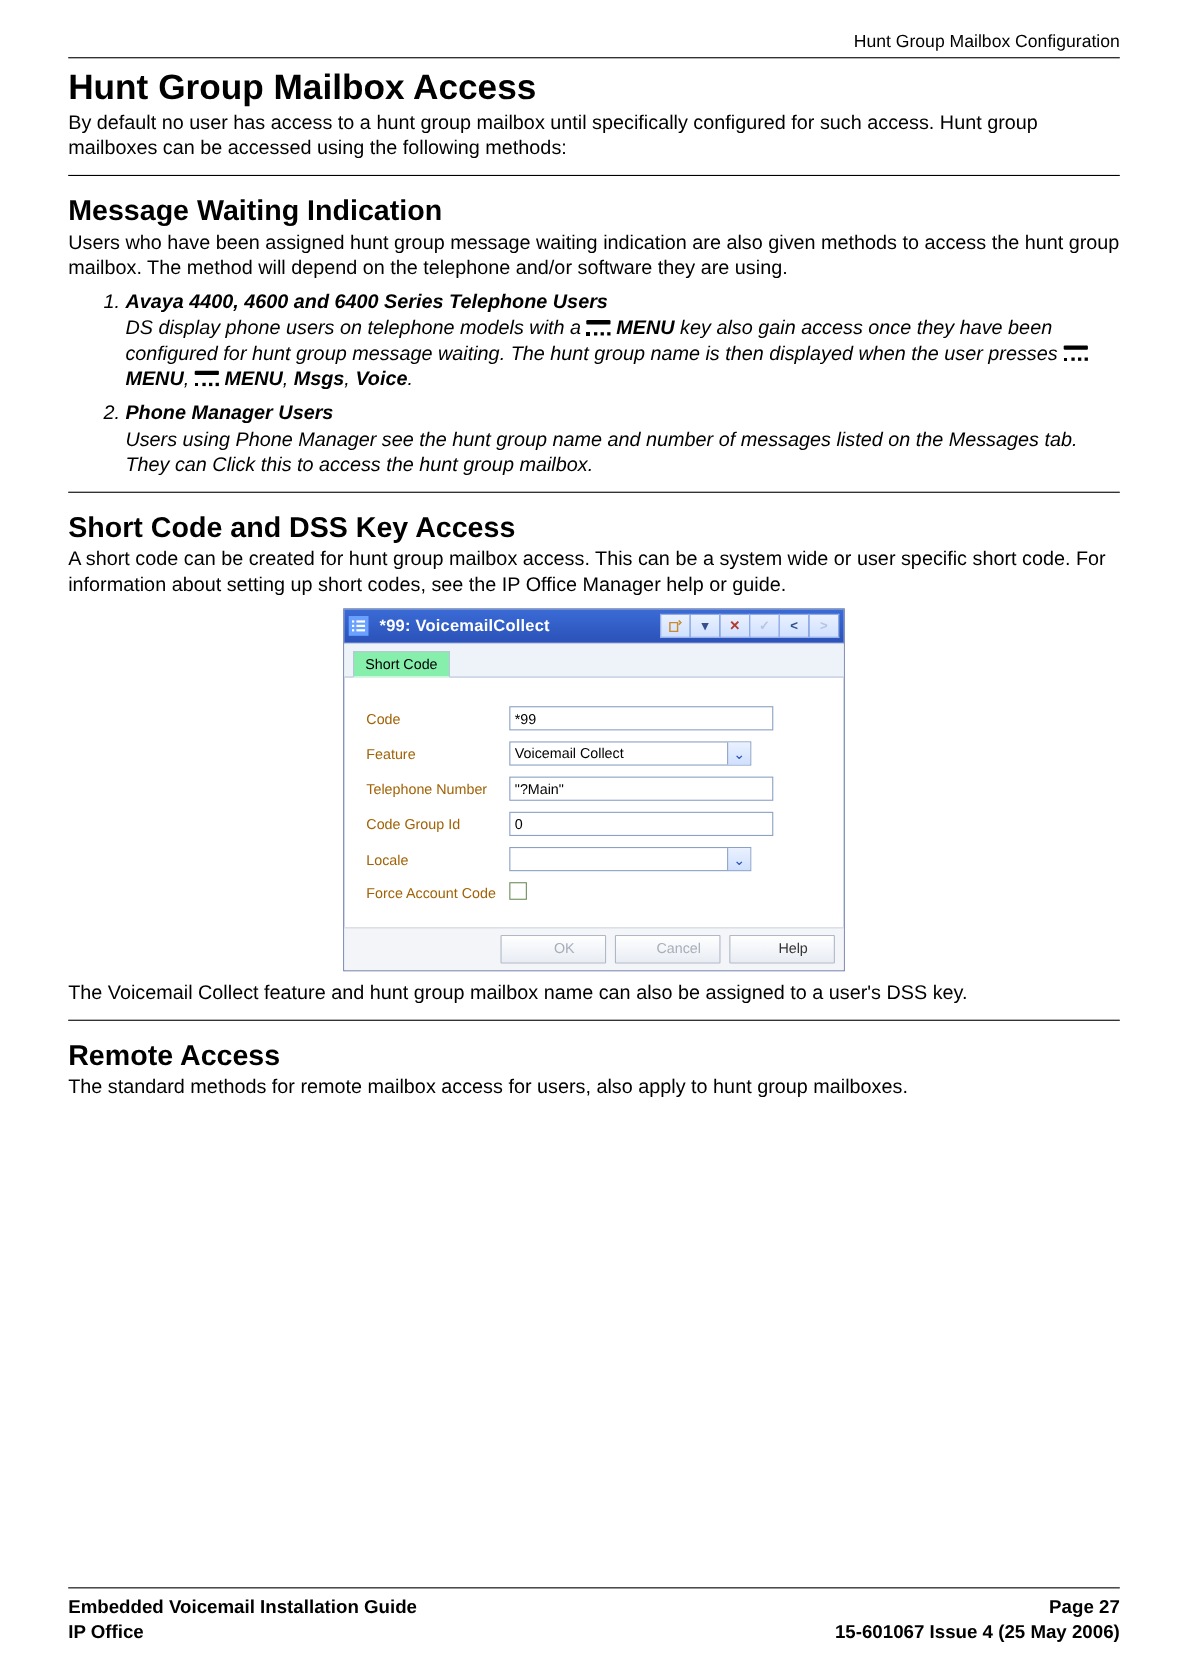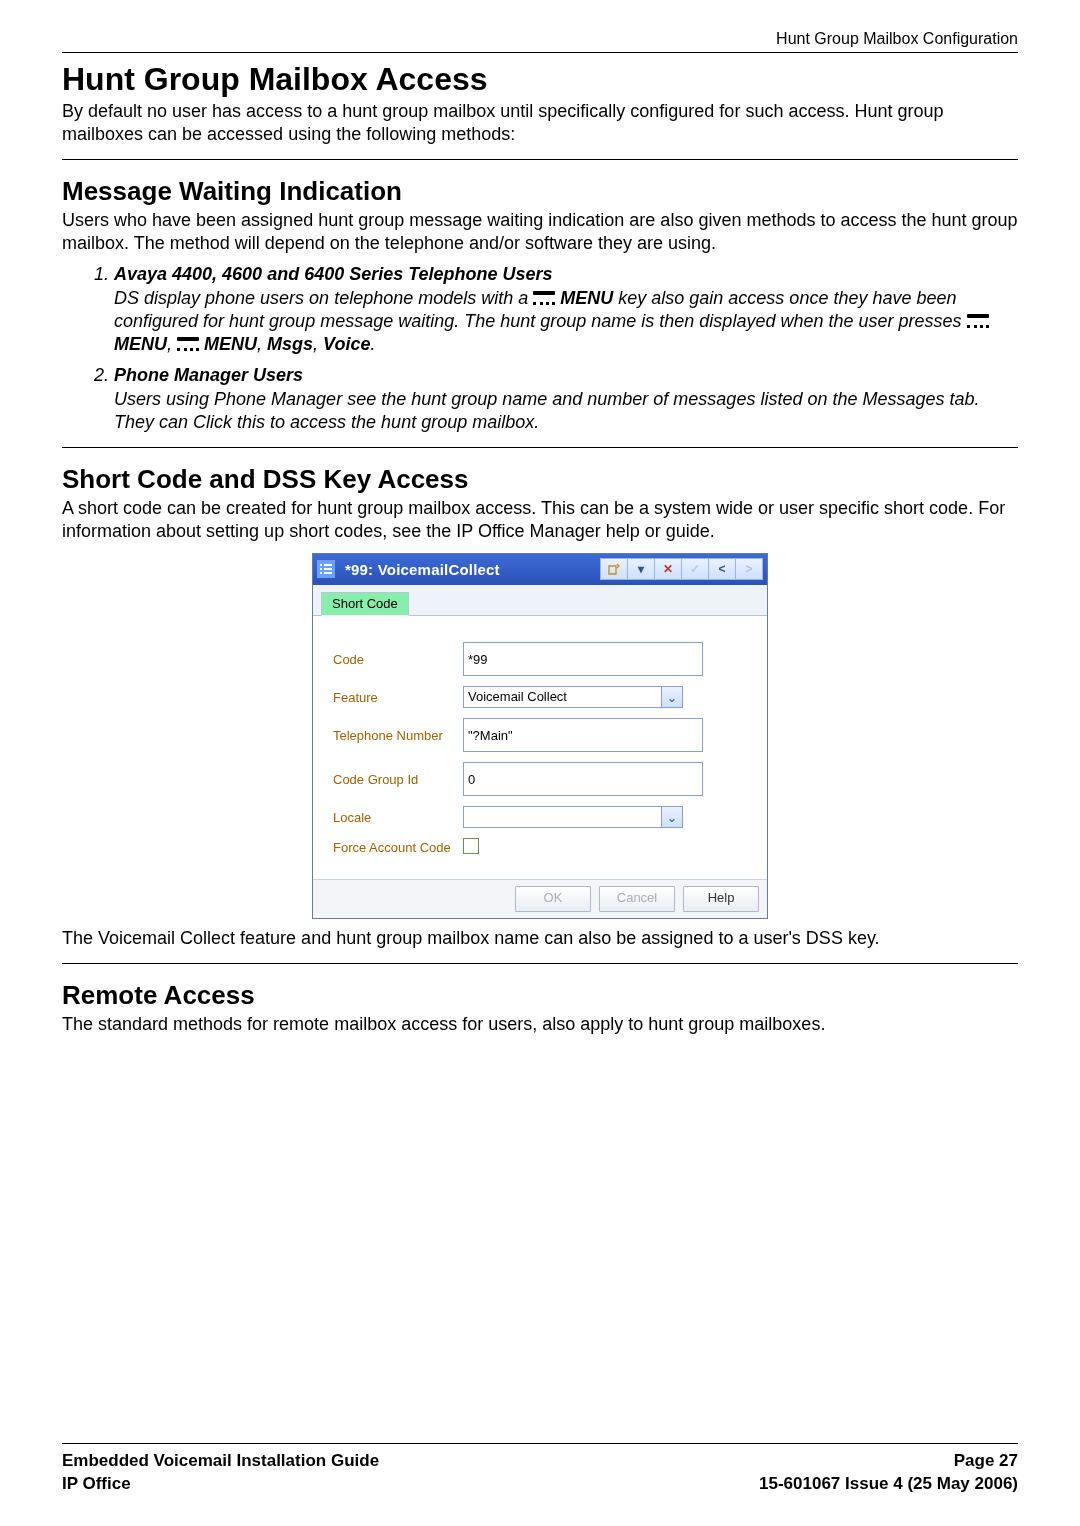--- a/index.html
+++ b/index.html
@@ -147,21 +147,21 @@
   }
   .row {
     display:flex;
     align-items:center;
     margin-bottom: 10px;
   }
   .row .lbl { width: 130px; font-size:13px; color:#a16207; }
   .row .ctl { flex:1; }
   .txt {
     width: 240px;
-    height: 34px;
+    height: 22px;
     border: 1px solid #8aa0c6;
     padding: 1px 4px;
     font-family: Tahoma, Arial, sans-serif;
     font-size: 13px;
     box-sizing: border-box;
     background:#fff;
   }
   .combo {
     width: 220px;
     height: 22px;
@@ -195,20 +195,21 @@
   .dlg-btn {
     min-width: 74px;
     height: 24px;
     border:1px solid #b0b8c8;
     background: linear-gradient(#fff,#e8ecf3);
     font-size:13px;
     text-align:center;
     line-height:22px;
     border-radius:1px;
     color:#333;
+    padding-left:20px;
   }
   .dlg-btn.disabled { color:#a8aeb8; }
 
   .content-area { flex:1; }
 
   .footer-sep {
     border-top: 1.5px solid #000;
     margin-top: 8px;
     padding-top: 6px;
     display:flex;

